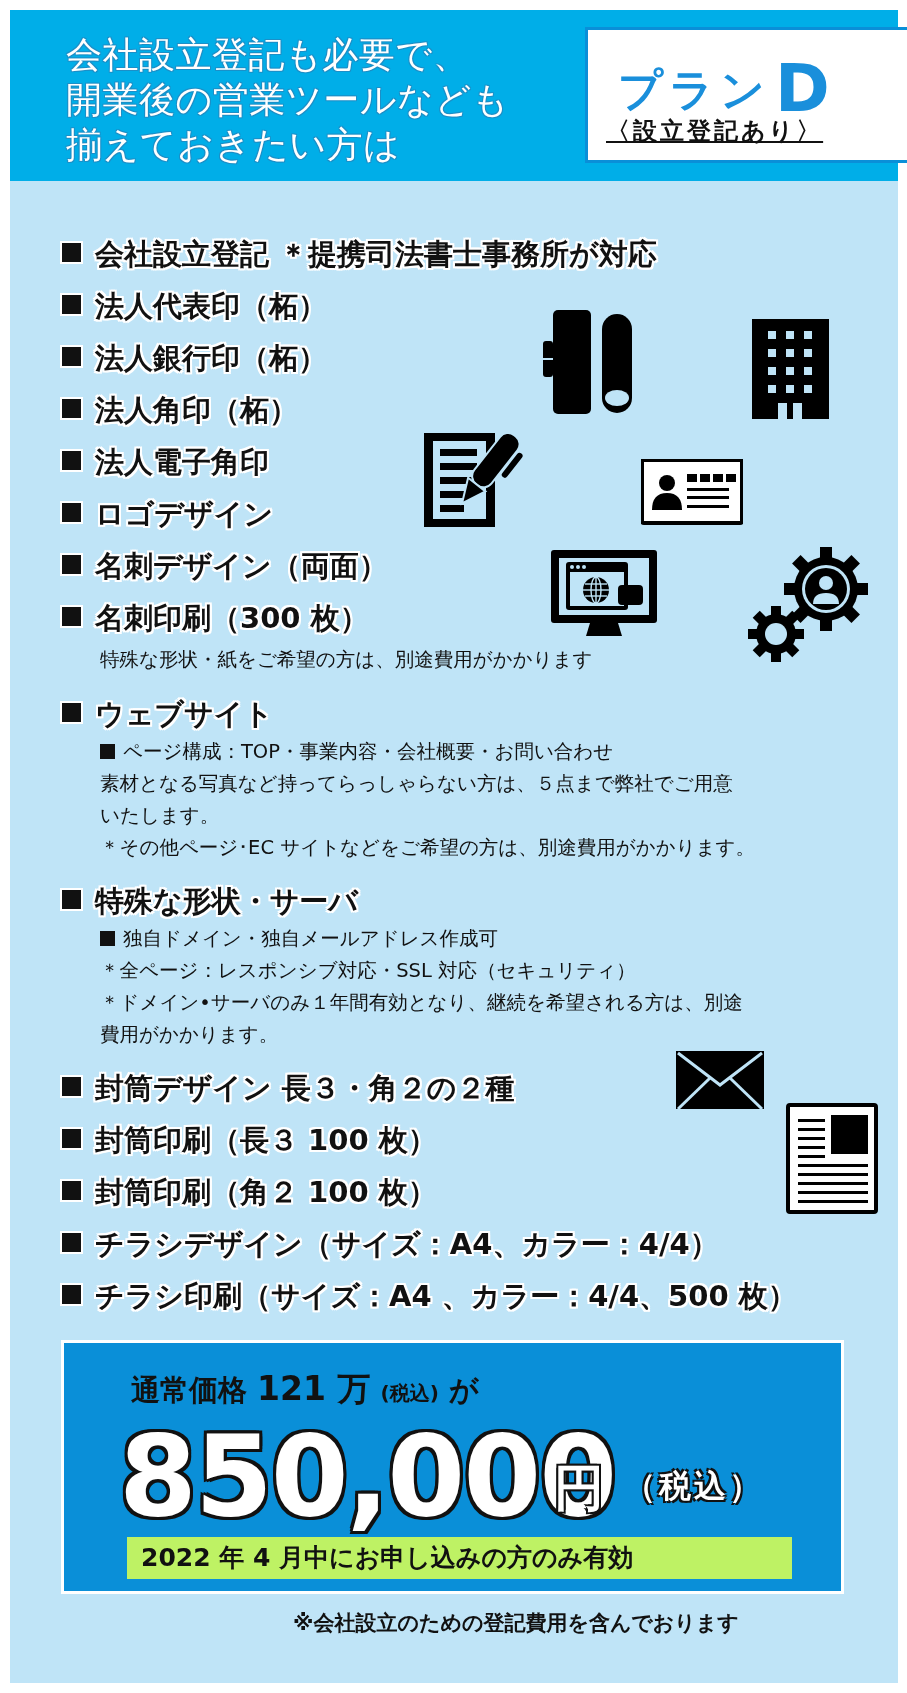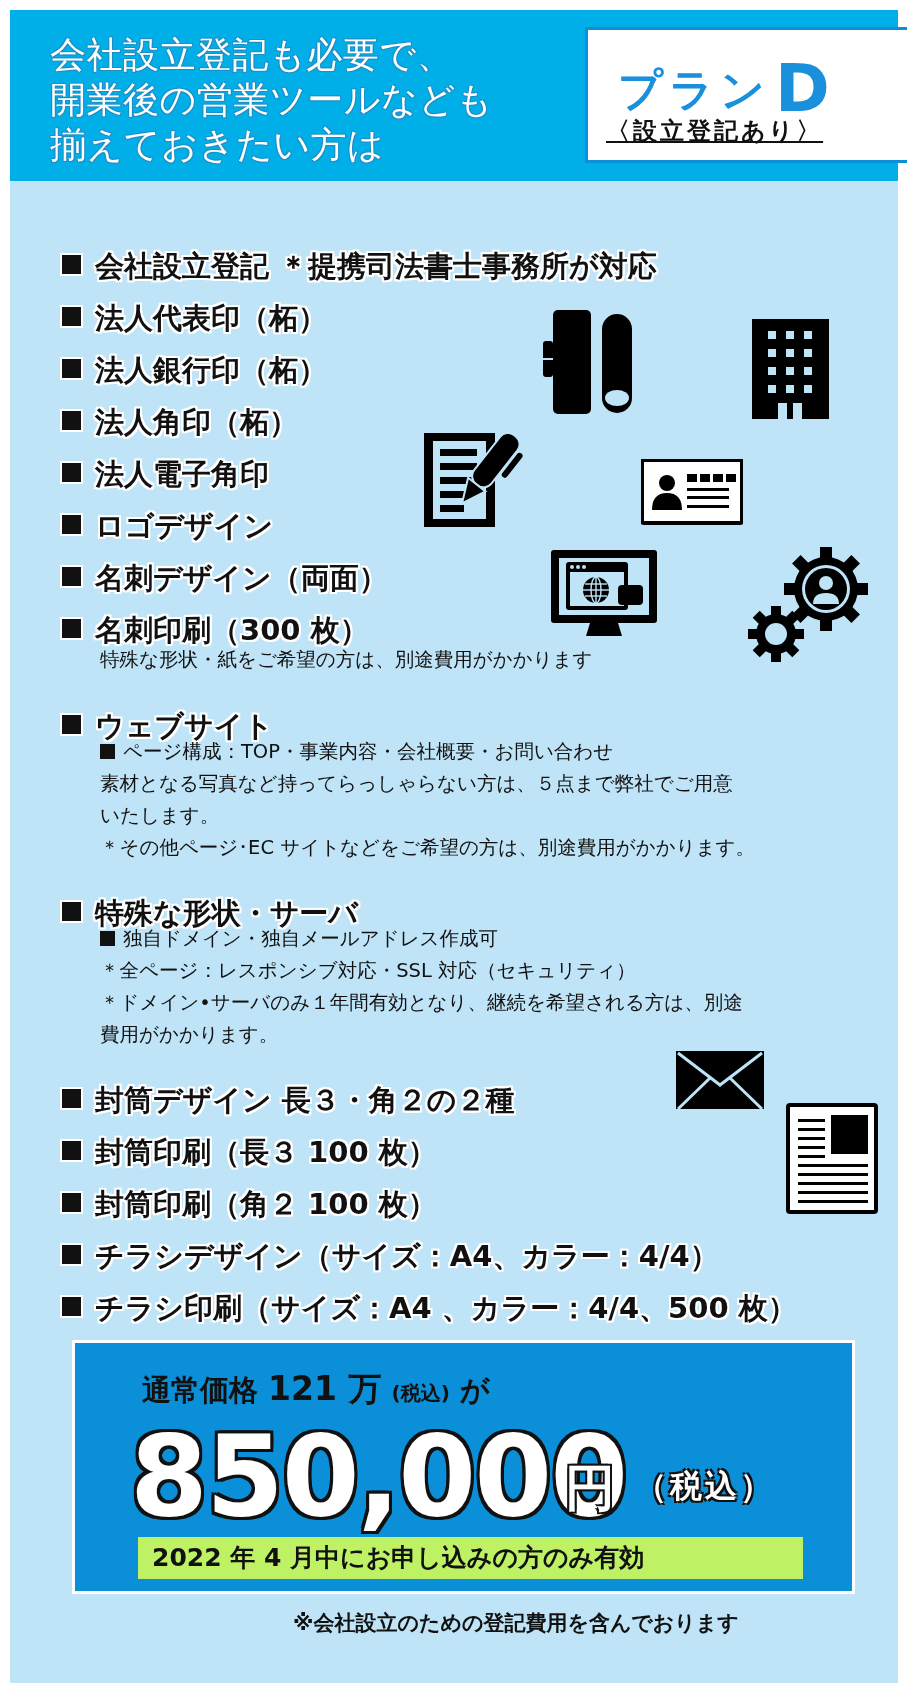--- a/index.html
+++ b/index.html
@@ -3,36 +3,36 @@
 <meta charset="utf-8">
 <style>
   html, body { margin:0; padding:0; }
   body { width:907px; height:1693px; background:#ffffff; position:relative; overflow:hidden;
          font-family:"DejaVu Sans", "Liberation Sans", sans-serif; }
   .frame { position:absolute; left:10px; top:10px; width:888px; height:1673px; background:#bfe4f7; }
   .header { position:absolute; left:0; top:0; width:888px; height:171px; background:#00aee8; }
   .headline { position:absolute; left:40px; top:22px; color:#fff; font-size:36px; line-height:45px;
               letter-spacing:0.5px;
               text-shadow: -1px -1px 0 #1c8fc7, 1px -1px 0 #1c8fc7, -1px 1px 0 #1c8fc7, 1px 1px 0 #1c8fc7; }
-  .headline div { white-space:nowrap; }
+  .headline div { white-space:nowrap;margin-left:16px; }
   .badge { position:absolute; left:575px; top:17px; width:344px; height:136px; background:#ffffff;
            border:3px solid #0a8fd8; box-sizing:border-box; }
   .badge-plan { position:absolute; left:30px; top:14px; color:#1a8fdb; font-weight:bold; font-size:44px; letter-spacing:6px; white-space:nowrap; }
   .badge-plan .letter { font-size:66px; position:relative; top:6px; letter-spacing:0; margin-left:4px; }
   .badge-sub { position:absolute; left:18px; top:85px; color:#111; font-weight:bold; font-size:24px; letter-spacing:3px; white-space:nowrap;text-decoration:underline; }
 
   .item { position:absolute; left:52px; font-size:29px; font-weight:bold; color:#111; white-space:nowrap;
-          text-shadow: -2px -2px 0 #fff, 2px -2px 0 #fff, -2px 2px 0 #fff, 2px 2px 0 #fff, 0 2px 0 #fff, 0 -2px 0 #fff, 2px 0 0 #fff, -2px 0 0 #fff; margin-top: 12px; }
+          text-shadow: -2px -2px 0 #fff, 2px -2px 0 #fff, -2px 2px 0 #fff, 2px 2px 0 #fff, 0 2px 0 #fff, 0 -2px 0 #fff, 2px 0 0 #fff, -2px 0 0 #fff; }
   .item .sq { display:inline-block; width:19px; height:19px; background:#111; margin-right:14px; vertical-align:2px; box-shadow:0 0 0 2px #fff; }
   .note { position:absolute; left:90px; font-size:19.5px; color:#111; white-space:nowrap; line-height:32px; }
   .note .ssq { display:inline-block; width:15px; height:15px; background:#111; margin-right:8px; vertical-align:-1px; }
 
   .icon { position:absolute; }
   .price-box { position:absolute; left:51px; top:1330px; width:783px; height:254px; background:#0a8fd8;
-               border:3px solid #ffffff; box-sizing:border-box;margin-left:11px; }
+               border:3px solid #ffffff; box-sizing:border-box; }
   .price-line1 { position:absolute; left:67px; top:24px; font-size:29px; font-weight:bold; color:#111; white-space:nowrap; }
   .price-line1 .num { font-size:33px; }
   .price-line1 .small { font-size:20px; }
   .price-big { position:absolute; left:55px; top:68px; font-size:112px; font-weight:bold; color:#fff; white-space:nowrap; letter-spacing:-2px;
                text-shadow: -3px -3px 0 #111, 3px -3px 0 #111, -3px 3px 0 #111, 3px 3px 0 #111, 0 3px 0 #111, 0 -3px 0 #111, 3px 0 0 #111, -3px 0 0 #111; }
   .price-yen { position:absolute; left:490px; top:112px; font-size:50px; font-weight:bold; color:#fff; white-space:nowrap;
                text-shadow: -2px -2px 0 #111, 2px -2px 0 #111, -2px 2px 0 #111, 2px 2px 0 #111; }
   .price-tax { position:absolute; left:560px; top:122px; font-size:32px; font-weight:bold; color:#fff; white-space:nowrap; letter-spacing:3px;
                text-shadow: -2px -2px 0 #111, 2px -2px 0 #111, -2px 2px 0 #111, 2px 2px 0 #111; }
   .price-valid { position:absolute; left:63px; top:194px; width:665px; height:42px; background:#bef264; color:#111;

